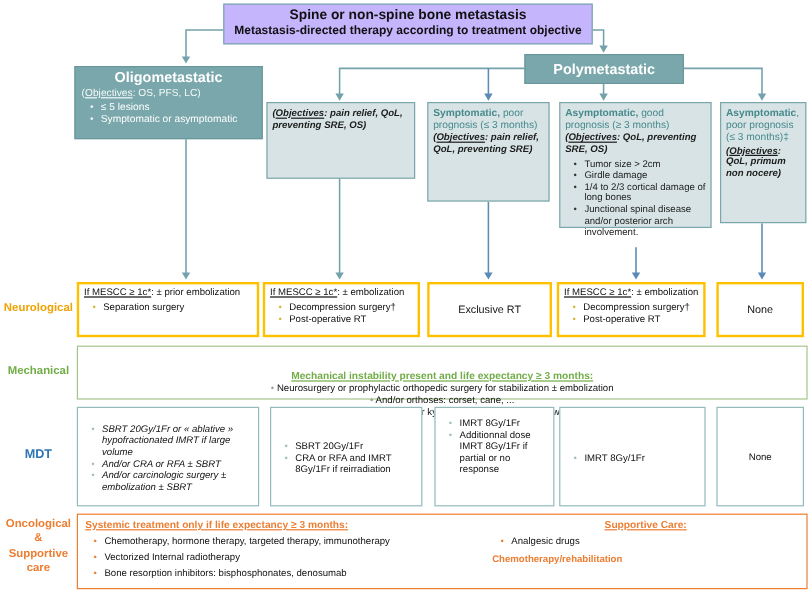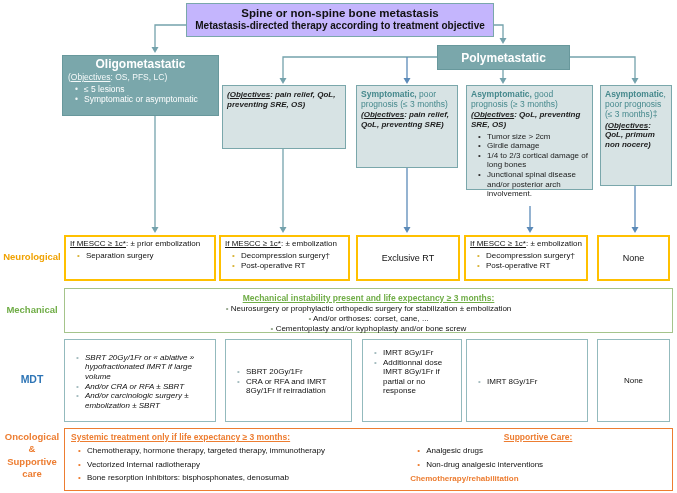--- a/index.html
+++ b/index.html
@@ -57,21 +57,21 @@
   .n1{left:64px;top:235px;width:152px;height:46px;}
   .n2{left:219px;top:235px;width:131px;height:46px;}
   .n3{left:356px;top:235px;width:104px;height:46px;}
   .n4{left:464px;top:235px;width:124px;height:46px;}
   .n5{left:597px;top:235px;width:73px;height:46px;}
   .nb-head{line-height:1.25;}
   .center-box{display:flex;align-items:center;justify-content:center;font-size:9px;}
 
   
   .mech{left:64px;top:288px;width:609px;height:45px;background:#fff;
-        border:1.5px solid #a5c48b;text-align:center;padding-top:4px;z-index:1;}
+        border:1.5px solid #a5c48b;text-align:center;padding-top:19px;z-index:1;}
   .mech-head{color:#70AD47;font-weight:bold;font-size:8.5px;text-decoration:underline;line-height:1.2;}
 
   
   .mdt-box{background:#fff;border:1.5px solid #93babd;font-size:8px;padding:3px 4px;z-index:1;}
   .m1{left:64px;top:339px;width:152px;height:83px;display:flex;flex-direction:column;justify-content:center;font-style:italic;}
   .m2{left:225px;top:339px;width:127px;height:83px;display:flex;flex-direction:column;justify-content:center;}
   .m3{left:362px;top:339px;width:100px;height:83px;padding-top:6px;}
   .m4{left:466px;top:339px;width:122px;height:83px;display:flex;flex-direction:column;justify-content:center;}
   .m5{left:597px;top:339px;width:73px;height:83px;}
 
@@ -252,19 +252,18 @@
       <ul class="bullets onc-b">
           <li>Chemotherapy, hormone therapy, targeted therapy, immunotherapy</li>
           <li>Vectorized Internal radiotherapy</li>
           <li>Bone resorption inhibitors: bisphosphonates, denosumab</li>
         </ul>
     </div>
     <div class="onc-right">
       <span class="onc-head">Supportive Care:</span>
       <ul class="bullets onc-b">
           <li>Analgesic drugs</li>
-          <li>Non-drug analgesic interventions</li>
         </ul>
       <div class="onc-footer">Chemotherapy/rehabilitation</div>
     </div>
   </div>
 
 </div>
 
 </body></html>

